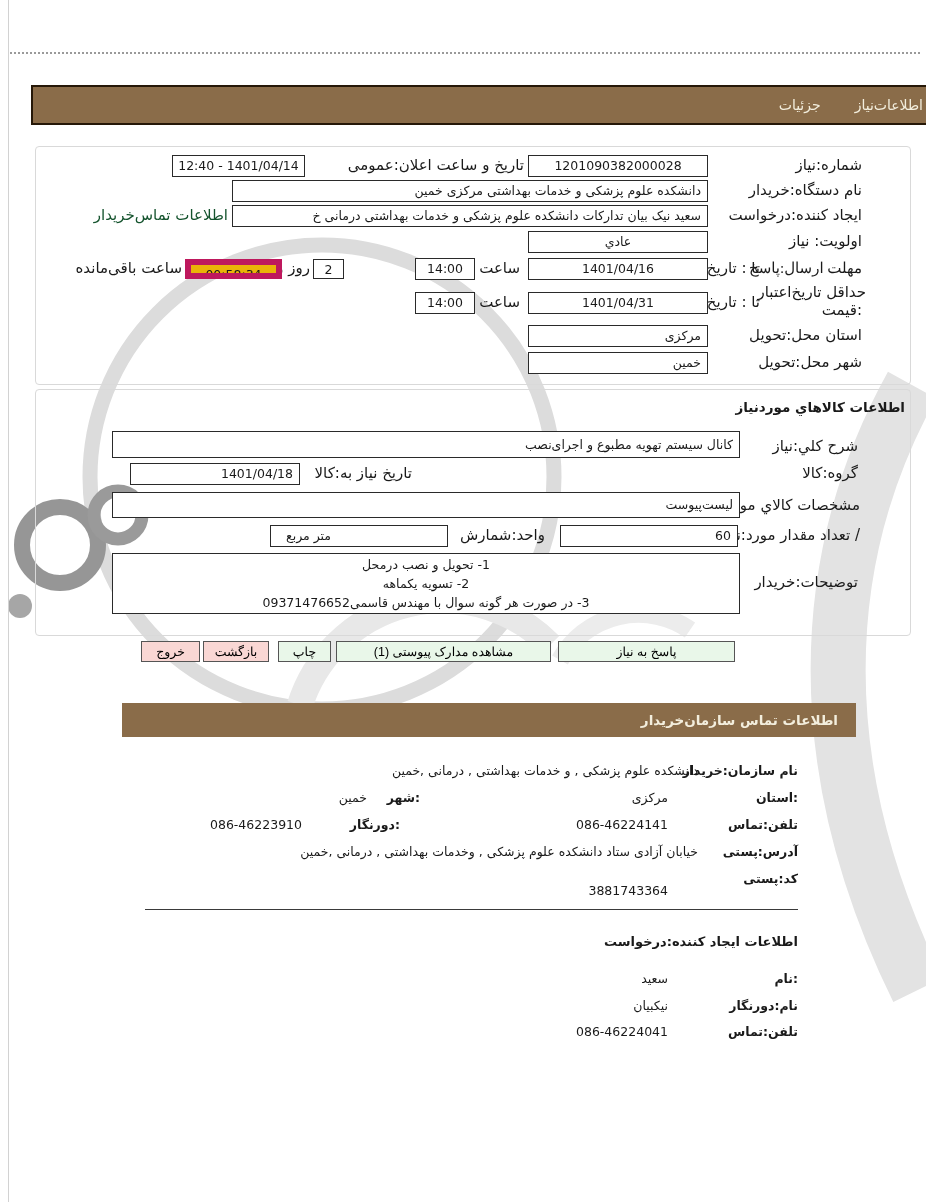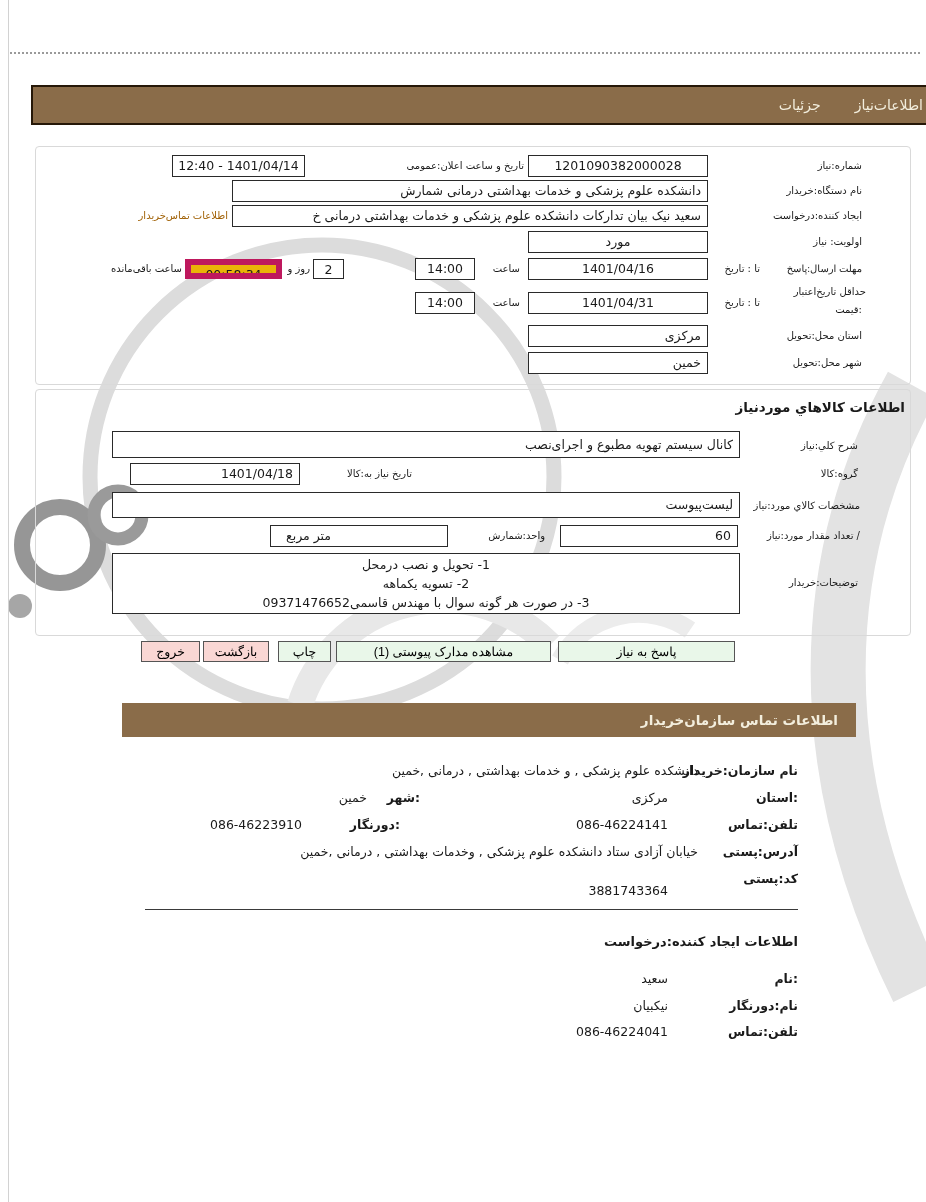--- a/index.html
+++ b/index.html
@@ -8,29 +8,29 @@
   .wm{position:absolute;left:0;top:0;pointer-events:none;}
   .edge-line{position:absolute;left:8px;top:0;width:1px;height:1202px;background:#d2d2d2;}
   .dash-line{position:absolute;left:10px;top:52px;width:910px;border-top:2px dotted #9a9a9a;}
   .bar{position:absolute;background:#8a6c49;color:#f3eedd;display:flex;align-items:center;}
   .bar1{left:31px;top:85px;width:874px;height:36px;border:2px solid #261808;
         justify-content:flex-start;gap:34px;padding:0 16px;font-size:14px;}
   .bar2{left:122px;top:703px;width:698px;height:34px;padding:0 18px;font-size:13.5px;font-weight:bold;}
   .panel{position:absolute;border:1px solid #d9d9d9;border-radius:4px;background:transparent;}
   .panel1{left:35px;top:146px;width:874px;height:237px;}
   .panel2{left:35px;top:389px;width:874px;height:245px;}
-  .lbl{position:absolute;white-space:nowrap;font-size:10px;line-height:21px;}
+  .lbl{position:absolute;white-space:nowrap;font-size:15px;line-height:21px;}
   .box{position:absolute;background:#fff;border:1px solid #2a2a2a;font-size:12.5px;
        line-height:20px;white-space:nowrap;overflow:hidden;box-sizing:border-box;}
   .center{text-align:center;}
   .padR{padding-left:4px;padding-right:6px;text-align:right;}
   .padL{text-align:left;padding-left:15px;}
   .ltr{direction:ltr;}
   .yellow{background:#eab308;border:6px solid #be185d;}
-  .link{color:#a16207;cursor:pointer;}
+  .link{color:#14532d;cursor:pointer;}
   .hdg{position:absolute;white-space:nowrap;font-weight:bold;font-size:13.5px;}
   .btn{position:absolute;height:21px;line-height:19px;text-align:center;font-size:12.5px;
        border:1px solid #555;box-sizing:border-box;cursor:pointer;white-space:nowrap;}
   .pink{background:#f9d7d4;}
   .green{background:#e9f7e9;}
   .blbl{position:absolute;white-space:nowrap;font-weight:bold;font-size:12.5px;line-height:18px;}
   .cval{position:absolute;white-space:nowrap;font-size:12.5px;line-height:18px;}
   .hr{position:absolute;left:145px;top:909px;width:653px;border-top:1px solid #3a3a3a;}
   .notes{line-height:19px;text-align:center;padding-top:1px;}
   .notes div{white-space:nowrap;}
@@ -59,28 +59,28 @@
   </div>
 
   <div class="panel panel1"></div>
 
   <span class="lbl" style="right:64px;top:155px;">شماره:نیاز</span>
   <div class="box center" style="left:528px;top:155px;width:180px;height:22px;"><span class="ltr">1201090382000028</span></div>
   <span class="lbl" style="right:402px;top:155px;">تاریخ و ساعت اعلان:عمومی</span>
   <div class="box center" style="left:172px;top:155px;width:133px;height:22px;"><span class="ltr">1401/04/14 - 12:40</span></div>
 
   <span class="lbl" style="right:64px;top:180px;">نام دستگاه:خریدار</span>
-  <div class="box padR" style="left:232px;top:180px;width:476px;height:22px;"><span>دانشکده علوم پزشکی و خدمات بهداشتی  درمانی شمارش</span></div>
+  <div class="box padR" style="left:232px;top:180px;width:476px;height:22px;"><span>دانشکده علوم پزشکی و خدمات بهداشتی  مرکزی خمین</span></div>
 
   <span class="lbl" style="right:64px;top:205px;">ایجاد کننده:درخواست</span>
   <div class="box padR" style="left:232px;top:205px;width:476px;height:22px;"><span>سعید نیک بیان تدارکات دانشکده علوم پزشکی و خدمات بهداشتی  درمانی خ</span></div>
   <span class="lbl link" style="right:698px;top:205px;">اطلاعات تماس‌خریدار</span>
 
   <span class="lbl" style="right:64px;top:231px;margin-left:8px;">اولویت: نیاز</span>
-  <div class="box center" style="left:528px;top:231px;width:180px;height:22px;"><span>مورد</span></div>
+  <div class="box center" style="left:528px;top:231px;width:180px;height:22px;"><span>عادي</span></div>
 
   <span class="lbl" style="right:64px;top:258px;font-family:Liberation Serif, serif;">مهلت ارسال:پاسخ</span>
   <span class="lbl" style="right:166px;top:258px;">تا : تاریخ</span>
   <div class="box center" style="left:528px;top:258px;width:180px;height:22px;"><span class="ltr">1401/04/16</span></div>
   <span class="lbl" style="right:406px;top:258px;">ساعت</span>
   <div class="box center" style="left:415px;top:258px;width:60px;height:22px;"><span class="ltr">14:00</span></div>
   <div class="box center" style="left:313px;top:259px;width:31px;height:20px;"><span>2</span></div>
   <span class="lbl" style="right:616px;top:258px;">روز و</span>
   <div class="box center yellow" style="left:185px;top:259px;width:97px;height:20px;"><span class="ltr">00:58:34</span></div>
   <span class="lbl" style="right:744px;top:258px;">ساعت باقی‌مانده</span>

